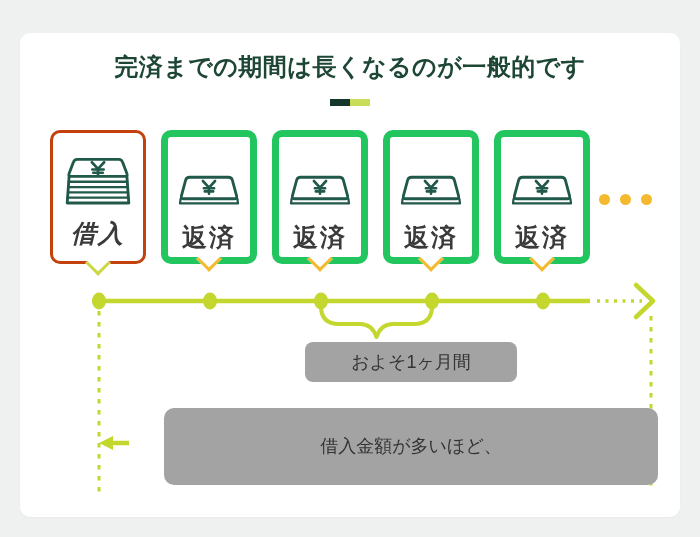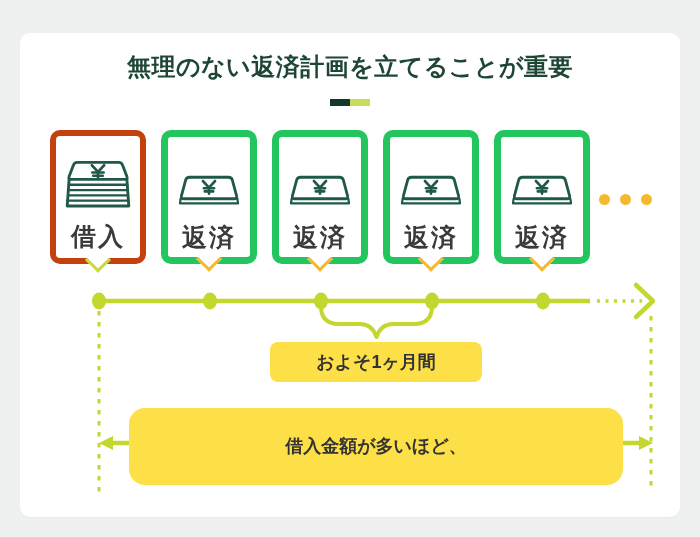--- a/index.html
+++ b/index.html
@@ -34,21 +34,21 @@
   .underline .u-lime{width:20px;height:7px;background:#c9dd5a;}
 
   .bubble{
     position:absolute;top:97px;
     width:96px;height:134px;
     box-sizing:border-box;
     background:#fff;
     border-radius:10px;
     display:flex;flex-direction:column;align-items:center;
   }
-  .bubble--lime{border:6px solid #c2410c;}
+  .bubble--lime{border:3px solid #c2410c;font-style:italic;}
   .bubble--amber{border:7px solid #22c55e;}
   .bubble .tail{
     position:absolute;
     left:50%;bottom:-11px;
     width:18px;height:18px;
     background:#fff;
     transform:translateX(-50%) rotate(45deg);
     box-sizing:border-box;
   }
   .bubble--lime .tail{border-right:3px solid #cbd844;border-bottom:3px solid #cbd844;}
@@ -73,41 +73,41 @@
     background:#f5b92e;
   }
 
   .overlay{
     position:absolute;inset:0;
     pointer-events:none;
   }
 
   .pill{
     position:absolute;
-    background:#fde047;
+    background:#a3a3a3;
     display:flex;flex-direction:column;align-items:center;justify-content:center;
-    color:#333333;font-weight:bold;
+    color:#333333;font-weight:normal;margin-left:35px;
   }
   .duration{
     left:250px;top:309px;width:212px;height:40px;
     border-radius:8px;font-size:18px;
     flex-direction:row;
   }
   .note{
     left:109px;top:375px;width:494px;height:77px;
-    border-radius:16px;font-size:18px;line-height:31px;
+    border-radius:10px;font-size:18px;line-height:31px;
     text-align:center;
   }
 </style>
 </head>
 <body>
 
 <div class="card">
 
-  <div class="title">無理のない返済計画を立てることが重要</div>
+  <div class="title">完済までの期間は長くなるのが一般的です</div>
   <div class="underline">
     <span class="u-dark"></span>
     <span class="u-lime"></span>
   </div>
 
   <div class="bubble bubble--lime b1">
     <div class="icon-wrap">
       <svg width="72" height="57" viewBox="0 0 76 60">
         <g fill="none" stroke="#205849" stroke-width="3" stroke-linecap="round" stroke-linejoin="round">
           <path d="M16 3.5 H60 Q63 3.5 64 6.5 L68.5 18.5 Q69.8 21.5 66 21.5 H10 Q6.2 21.5 7.5 18.5 L12 6.5 Q13 3.5 16 3.5 Z" fill="#ffffff"></path>

